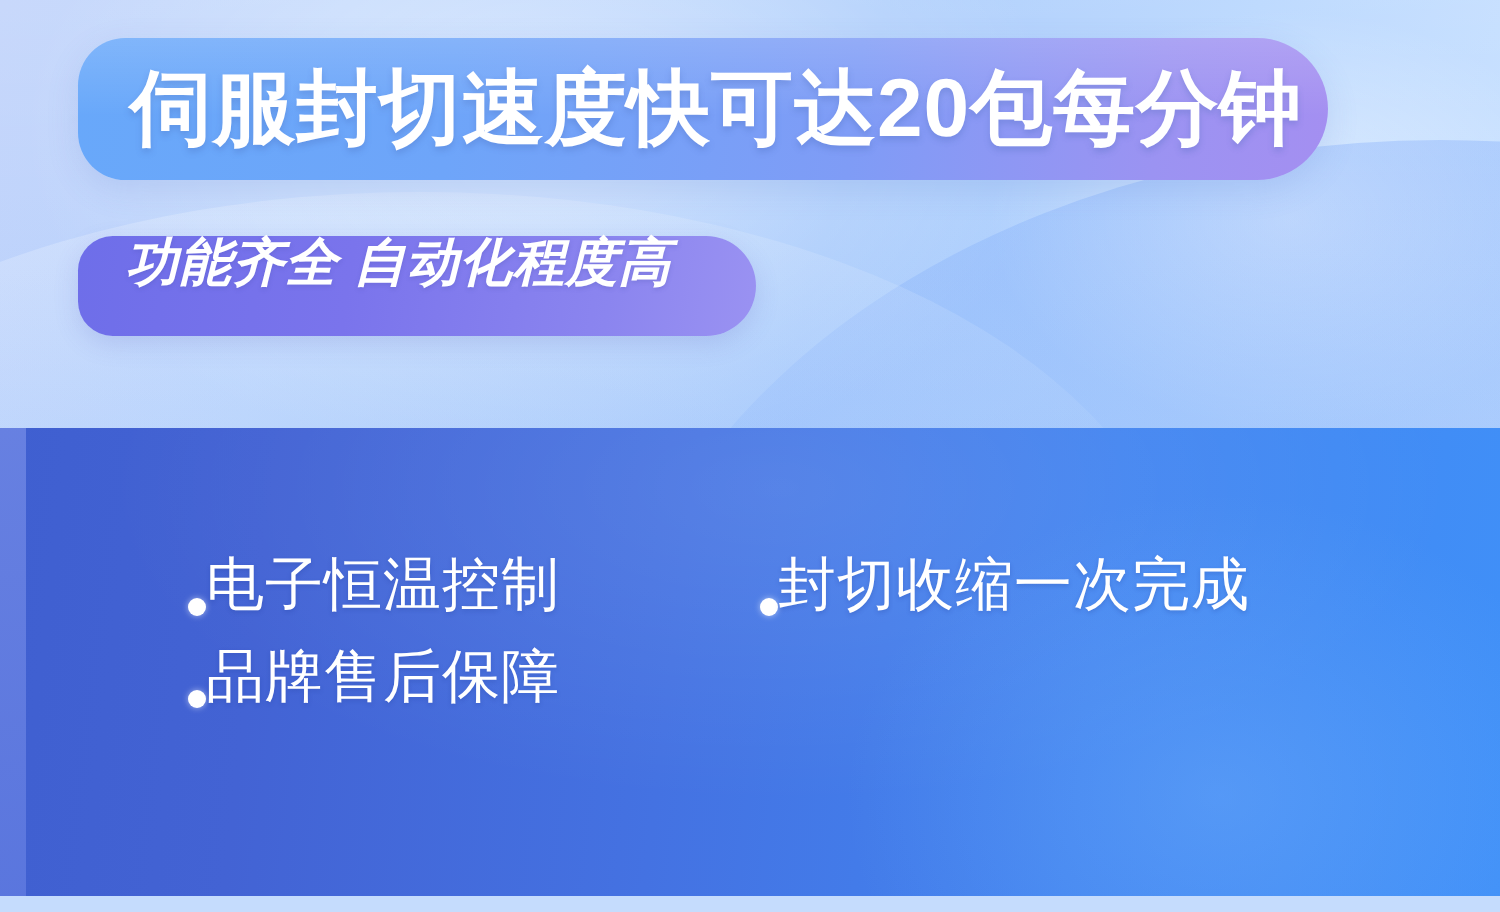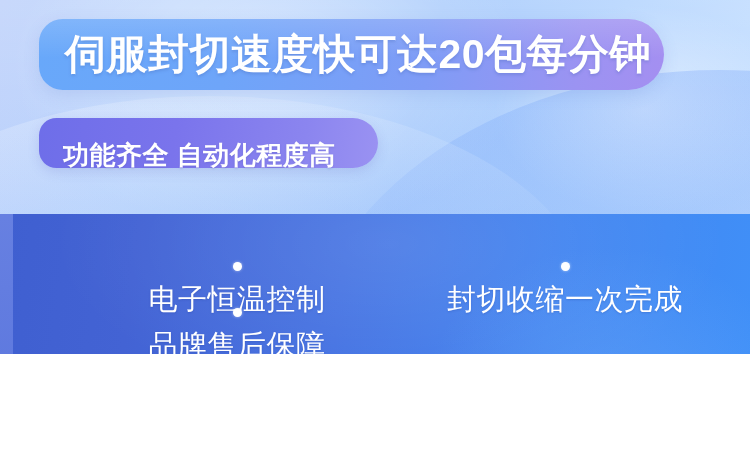--- a/index.html
+++ b/index.html
@@ -8,21 +8,21 @@
     padding: 0;
     background: #ffffff;
   }
   body {
     font-family: "Liberation Sans", "DejaVu Sans", sans-serif;
   }
 
   .banner {
     position: relative;
     width: 750px;
-    height: 354px;
+    height: 456px;
     overflow: hidden;
     background: #4c1d95;
   }
 
   
   .top-scene {
     position: absolute;
     left: 0;
     top: 0;
     width: 750px;
@@ -111,25 +111,26 @@
 
   
   .subtitle-pill {
     position: absolute;
     left: 39px;
     top: 118px;
     width: 339px;
     height: 50px;
     box-sizing: border-box;
     display: flex;
-    align-items: flex-end;
+    align-items: flex-start;
     padding: 0 26px 0 24px;
     border-radius: 18px 26px 26px 18px;
     background: linear-gradient(98deg, #6e6ee9 0%, #7a74ec 40%, #8b85ef 78%, #9a92f2 100%);
     box-shadow: 0 4px 12px rgba(90,95,190,0.18);
+    font-style: italic;
   }
   .subtitle-text {
     color: #ffffff;
     font-size: 26px;
     font-weight: bold;
     line-height: 1;
     white-space: nowrap;
     letter-spacing: 0.5px;
     text-shadow: 0 1px 2px rgba(70,80,170,0.25);
   }
@@ -179,23 +180,21 @@
     display: grid;
     grid-template-columns: 286px 1fr;
     grid-template-rows: repeat(3, 46px);
     align-content: center;
     justify-content: start;
     padding-left: 94px;
     box-sizing: border-box;
   }
   .feature-item {
     display: flex;
-    align-items: center;
-    gap: 14px;
-    flex-direction: column;
+    align-items: flex-end;
   }
   .bullet-dot {
     flex: 0 0 auto;
     width: 9px;
     height: 9px;
     border-radius: 50%;
     background: #ffffff;
     box-shadow: 0 0 3px rgba(255,255,255,0.55);
   }
   .feature-label {

